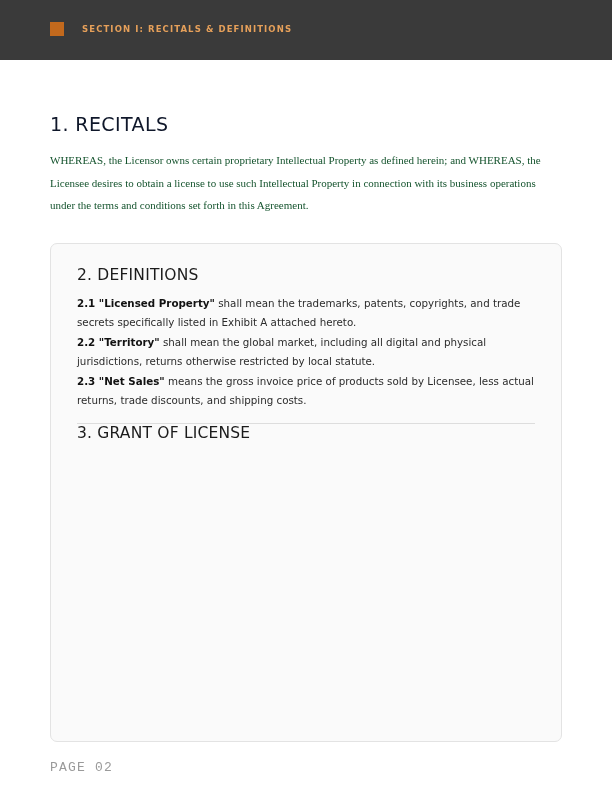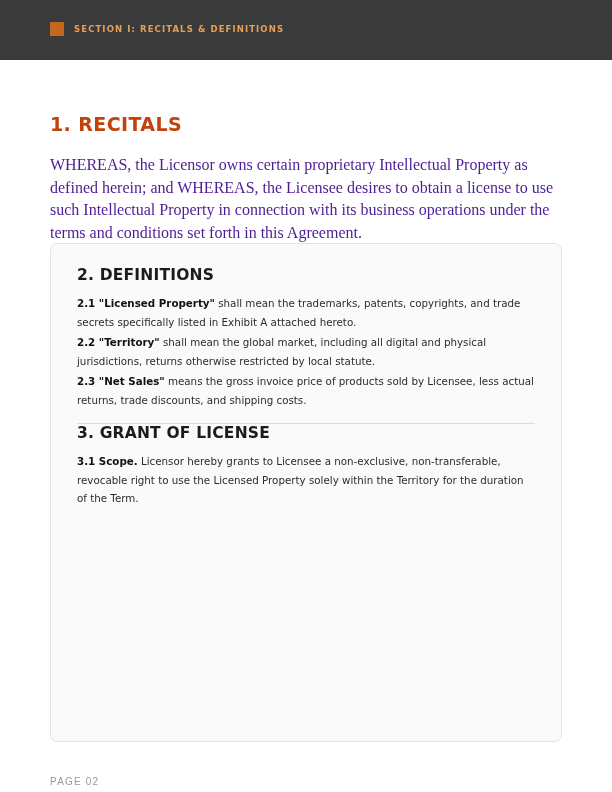--- a/index.html
+++ b/index.html
@@ -24,21 +24,21 @@
     width: 612px;
     height: 60px;
     background: #3a3a3a;
   }
   .header-band .band-inner {
     position: absolute;
     left: 50px;
     top: 22px;
     display: flex;
     align-items: center;
-    gap: 10px;
+    gap: 18px;
   }
   .header-square {
     width: 14px;
     height: 14px;
     background: #c2691d;
     display: block;
   }
   .header-label {
     font-family: "DejaVu Sans", sans-serif;
     font-size: 8.5px;
@@ -57,34 +57,34 @@
     width: 612px;
     height: 732px;
   }
 
   .section-title {
     position: absolute;
     left: 50px;
     top: 40px;
     font-family: "DejaVu Sans", sans-serif;
     font-size: 19px;
-    font-weight: bold;
+    font-weight: normal;
     letter-spacing: 0.4px;
-    color: #c2410c;
+    color: #0f172a;
   }
 
   .intro-para {
     position: absolute;
     left: 50px;
     top: 78px;
     width: 512px;
     font-family: "Liberation Serif", serif;
-    font-size: 16px;
+    font-size: 11px;
     line-height: 22.5px;
-    color: #4c1d95;
+    color: #14532d;
     text-align: left;
   }
 
   
   .card {
     position: absolute;
     left: 50px;
     top: 183px;
     width: 512px;
     height: 499px;
@@ -93,21 +93,21 @@
     border-radius: 7px;
     box-sizing: border-box;
   }
   .card-inner {
     padding: 22px 26px 0 26px;
   }
   .card h2 {
     margin: 0 0 10px 0;
     font-family: "DejaVu Sans", sans-serif;
     font-size: 15.5px;
-    font-weight: bold;
+    font-weight: normal;
     letter-spacing: 0.2px;
     color: #1b1b1b;
   }
   .card h2.second {
     margin-top: 0;
   }
   .clause {
     font-family: "DejaVu Sans", sans-serif;
     font-size: 10.3px;
     line-height: 18.5px;
@@ -122,23 +122,23 @@
     height: 1px;
     background: #dddddd;
     margin: 14px 0 0 0;
     border: none;
   }
 
   
   .footer {
     position: absolute;
     left: 50px;
-    top: 716px;
-    font-family: Liberation Sans, sans-serif;
-    font-size: 10px;
+    top: 700px;
+    font-family: Liberation Mono, monospace;
+    font-size: 13px;
     letter-spacing: 1.2px;
     color: #9a9a9a;
     text-transform: uppercase;
   }
 </style>
 </head>
 <body>
 
 <div class="header-band">
   <div class="band-inner">
@@ -167,23 +167,20 @@
       </p>
 
       <p class="clause">
         <span class="lead">2.3 "Net Sales"</span><span> means the gross invoice price of products sold by Licensee, less actual returns, trade discounts, and shipping costs.</span>
       </p>
 
       <hr class="divider">
 
       <h2 class="second">3. GRANT OF LICENSE</h2>
 
-      <p class="clause">
-        <span class="lead">3.1 Scope.</span><span> Licensor hereby grants to Licensee a non-exclusive, non-transferable, revocable right to use the Licensed Property solely within the Territory for the duration of the Term.</span>
-      </p>
 
 
     </div>
   </div>
 
   <div class="footer">PAGE 02</div>
 
 </div>
 
 </body></html>

